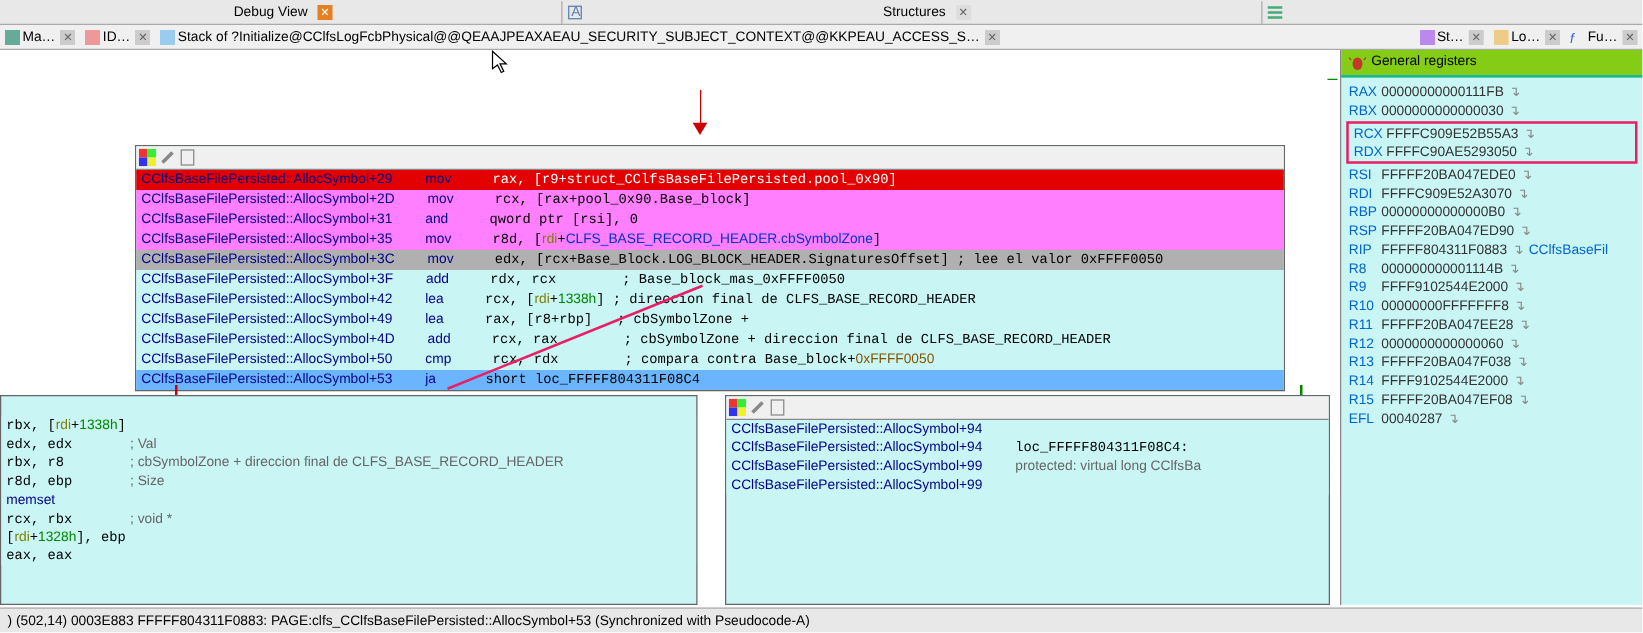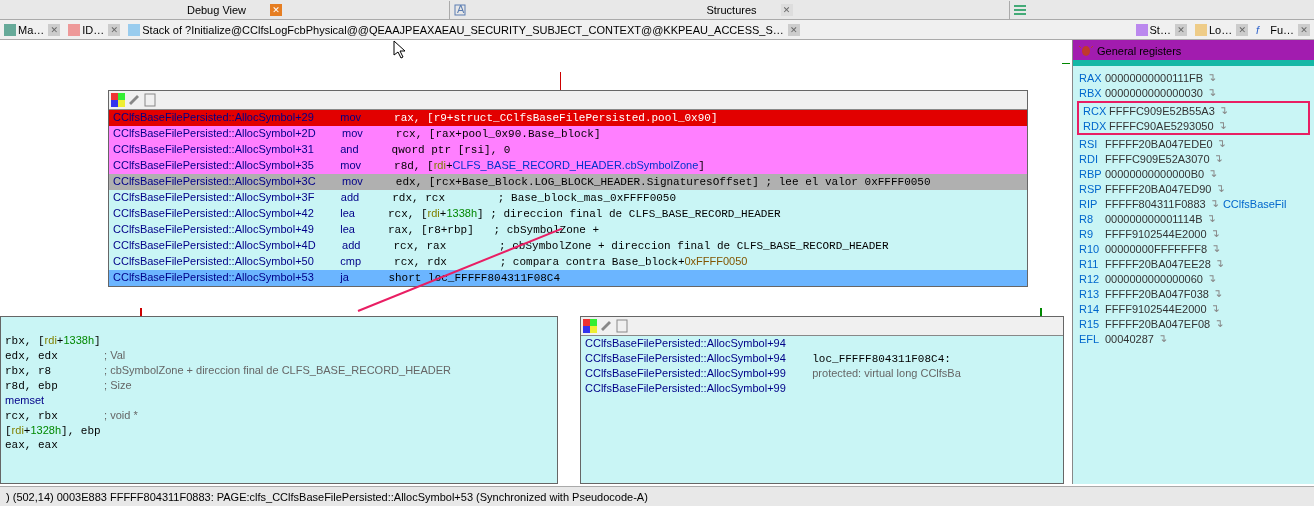--- a/index.html
+++ b/index.html
@@ -1,29 +1,29 @@
 <!DOCTYPE html>
 <html><head>
 <meta charset="utf-8">
 <style>
 *{margin:0;padding:0;box-sizing:border-box;font-family:Tahoma,Arial,sans-serif;font-size:11px}
 body{background:#fff;width:1314px;height:506px;overflow:hidden;position:relative}
 .top-tabs{display:flex;height:20px;background:#e8e8e8;border-bottom:1px solid #aaa;align-items:center}
 .top-tab{display:flex;align-items:center;padding:2px 8px;height:18px;border-right:1px solid #aaa;cursor:pointer}
-.top-tab-text{margin:0 20px}
+.top-tab-text{margin:0 4px}
 .close-x{width:12px;height:12px;display:inline-flex;align-items:center;justify-content:center;background:#ddd;color:#666;font-size:9px;margin-left:4px}
 .close-x.orange{background:#e67e22;color:#fff}
 .icon-sq{width:12px;height:12px;display:inline-block;margin-right:2px}
 .sub-tabs{display:flex;height:20px;background:#f0f0f0;border-bottom:1px solid #aaa;align-items:center;overflow:hidden}
 .sub-tab{display:flex;align-items:center;padding:2px 4px;height:18px;cursor:pointer;white-space:nowrap}
 .sub-tab .close-x{background:#ccc}
 .main{position:absolute;top:40px;left:0;right:0;bottom:22px;display:flex}
 .left-area{flex:1;position:relative;background:#fff}
 .right-panel{width:242px;background:#c9f5f5;border-left:1px solid #888}
-.reg-title{display:flex;align-items:flex-end;padding:3px 6px;background:#a21caf;border-bottom:6px solid #14b8a6}
+.reg-title{display:flex;align-items:flex-start;padding:3px 6px;background:#84cc16;border-bottom:2px solid #14b8a6}
 .reg-title svg{margin-right:4px}
 .reg-body{padding:4px 2px}
 .reg-row{display:flex;align-items:center;padding:1px 4px;font-family:'Courier New',monospace;font-size:11px}
 .reg-name{color:#0066cc;width:26px}
 .reg-val{color:#333}
 .reg-arr{color:#888;margin-left:4px}
 .reg-extra{color:#0066cc;margin-left:4px}
 .code-block{position:absolute;border:1px solid #666;background:#c9f5f5}
 .block-hdr{background:#f0f0f0;border-bottom:1px solid #888;padding:2px;display:flex;gap:2px}
 .hdr-icon{width:14px;height:14px;display:inline-block}
@@ -124,21 +124,21 @@
 <div class="main">
  <div class="left-area">
 
 
   <div class="arrow-red" style="left:560px;top:32px;width:1px;height:32px"></div>
   <svg class="arrowhead" style="left:554px;top:58px" width="12" height="10">
         <polygon points="6,10 0,0 12,0" fill="#cc0000"></polygon>
       </svg>
   <div class="arrow-line" style="left:1062px;top:23px;width:8px;height:1px"></div>
 
-  <div class="code-block" style="top:50px;left:108px;width:920px">
+  <div class="code-block" style="top:76px;left:108px;width:920px">
    <div class="block-hdr">
     <span class="hdr-icon"><svg width="14" height="14">
               <rect x="0" y="0" width="7" height="7" fill="#e33"></rect>
               <rect x="7" y="0" width="7" height="7" fill="#3e3"></rect>
               <rect x="0" y="7" width="7" height="7" fill="#33e"></rect>
               <rect x="7" y="7" width="7" height="7" fill="#ee3"></rect>
             </svg></span>
     <span class="hdr-icon"><svg width="14" height="14">
               <path d="M2 10 L10 2 L12 4 L4 12 Z" fill="#888"></path>
             </svg></span>

